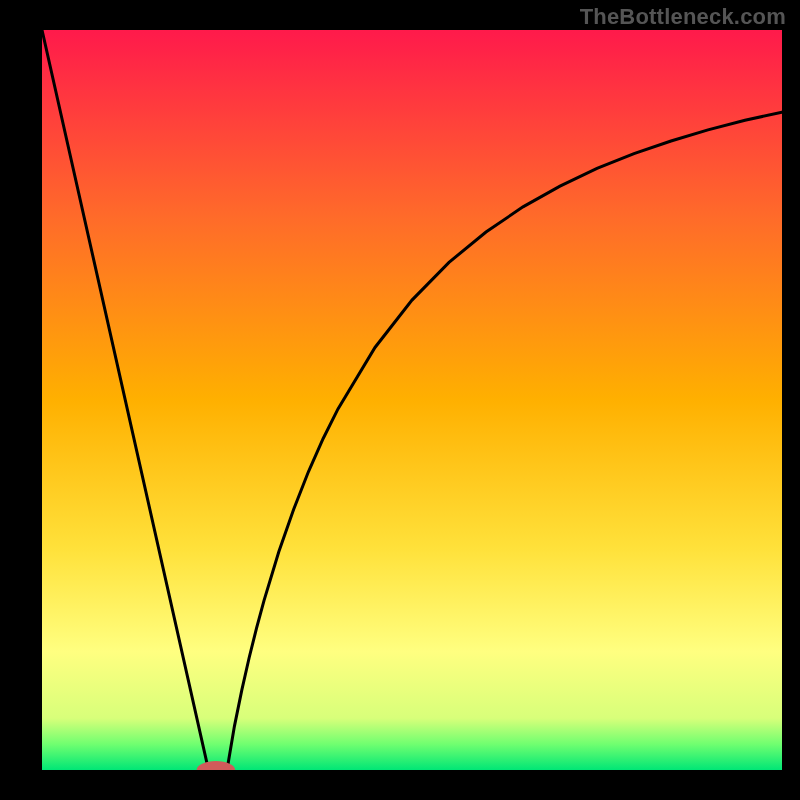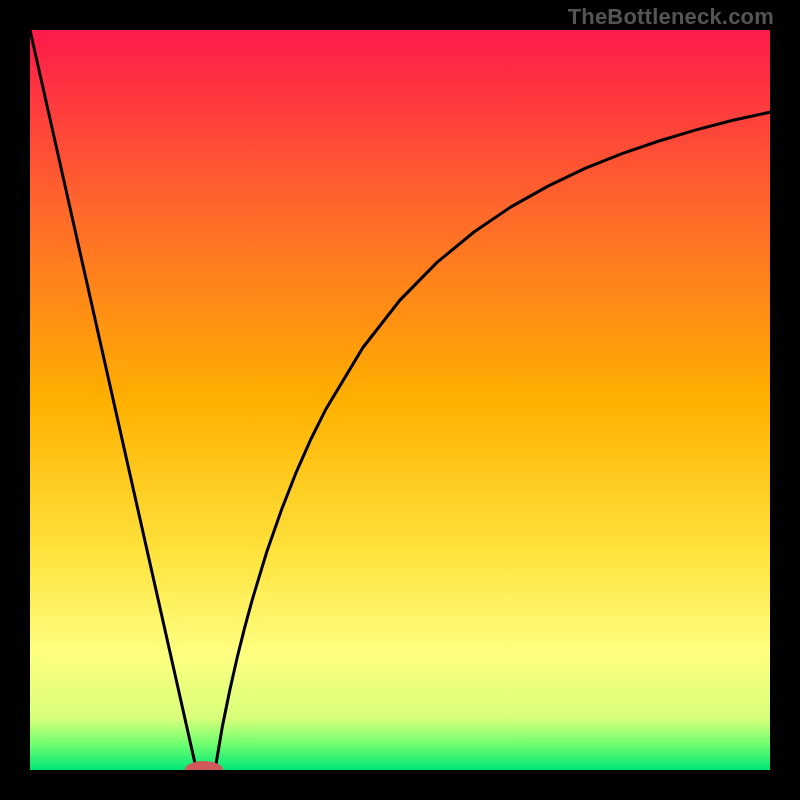--- a/index.html
+++ b/index.html
@@ -9,20 +9,21 @@
     height: 800px;
     background: #000;
     overflow: hidden;
     font-family: Arial, Helvetica, sans-serif;
   }
   .frame {
     position: relative;
     width: 788px;
     height: 800px;
     background: #000;
+    margin-left: 12px;
   }
   .watermark {
     position: absolute;
     top: 4px;
     right: 14px;
     color: #555;
     font-size: 22px;
     font-weight: 600;
     letter-spacing: 0.2px;
     user-select: none;

